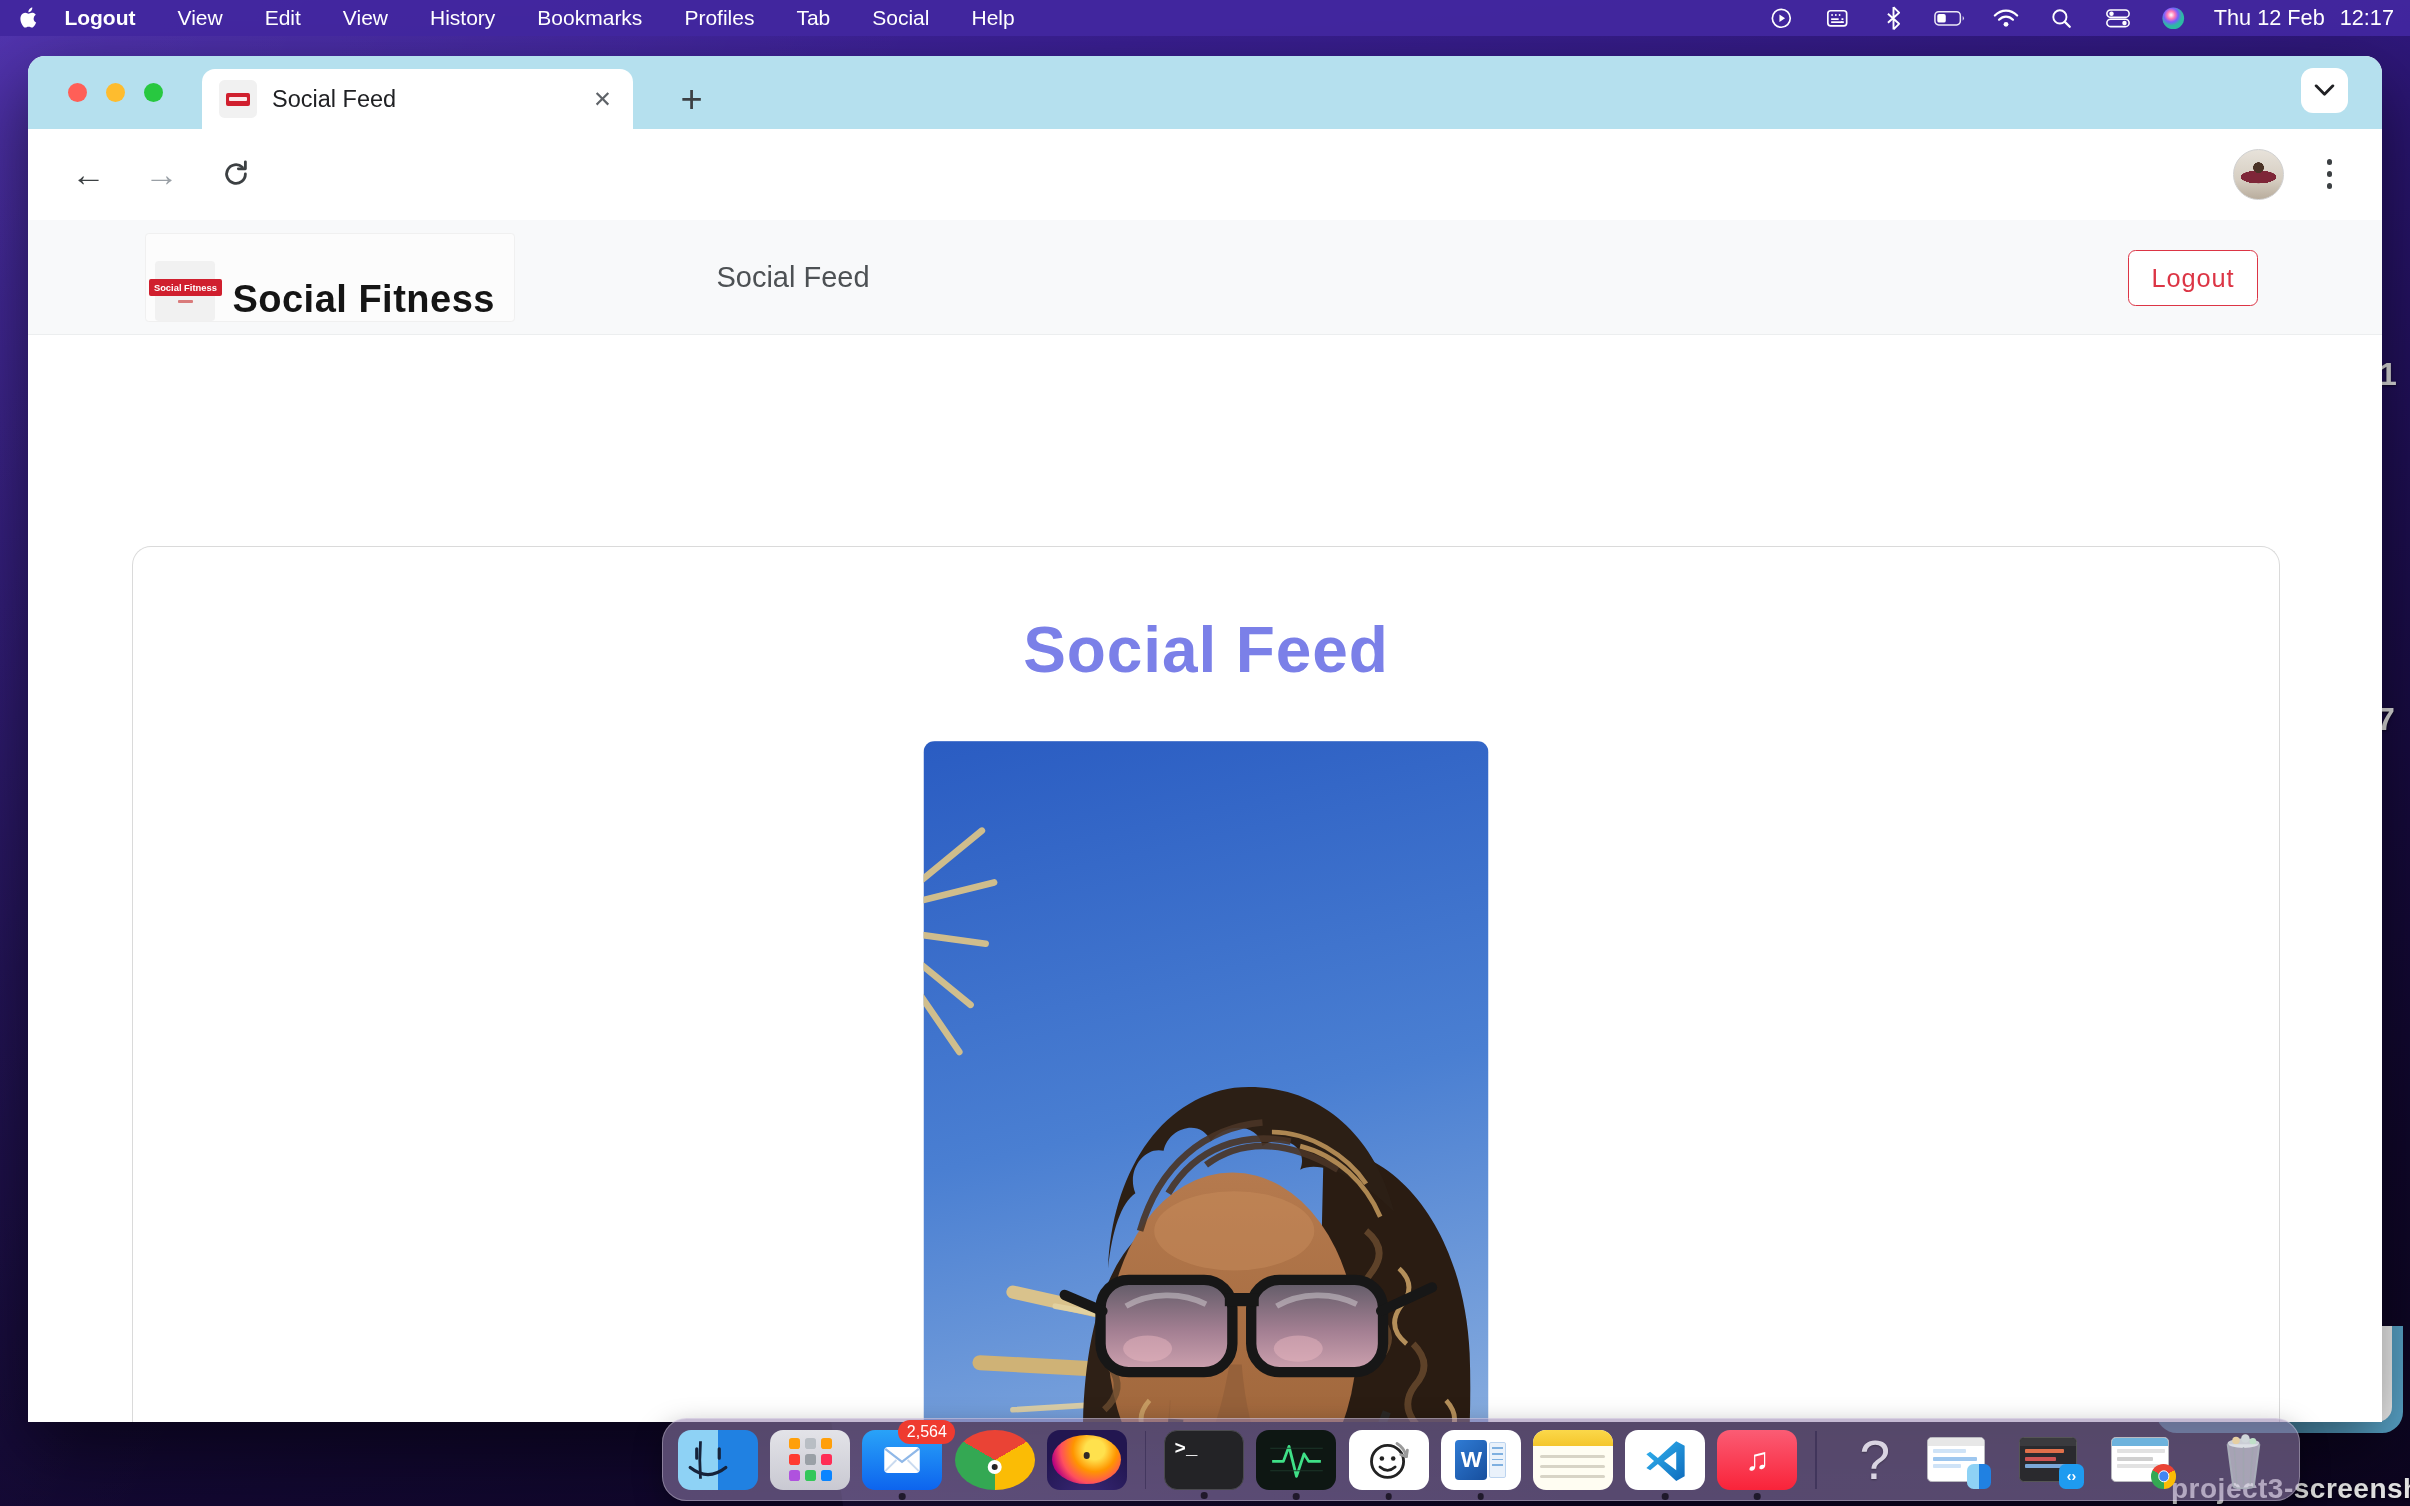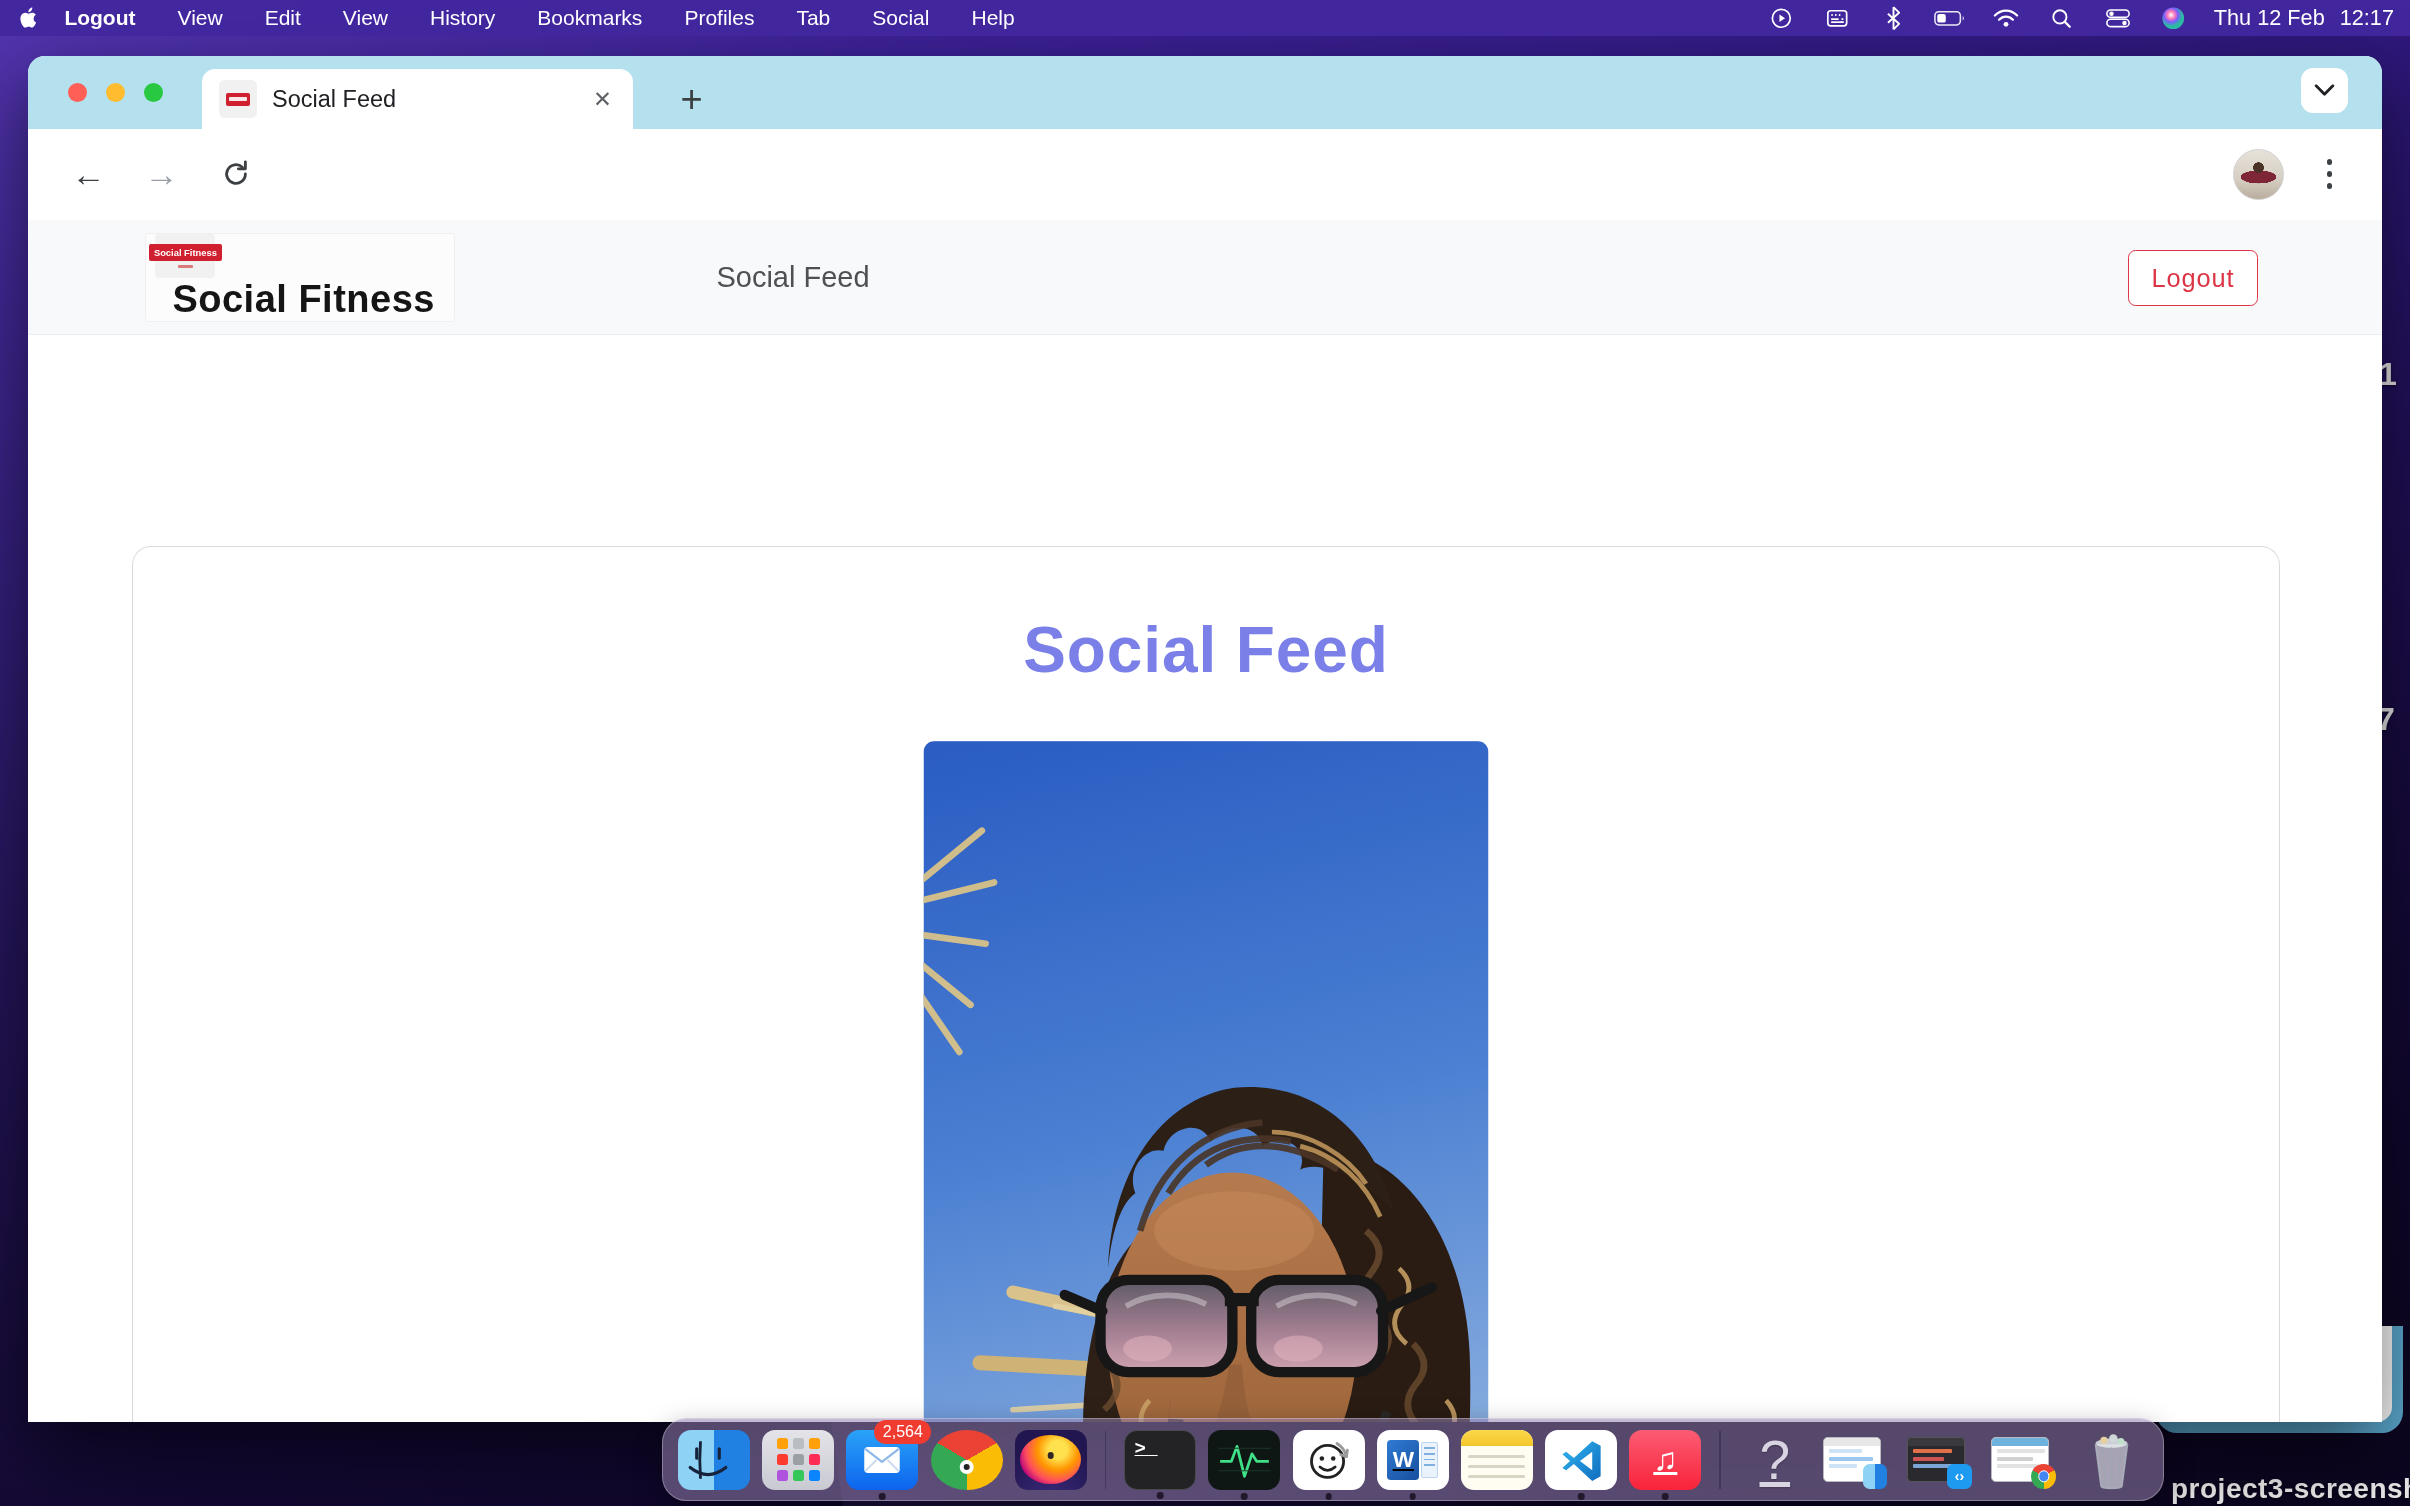--- a/index.html
+++ b/index.html
@@ -71,22 +71,22 @@
     border:0.9px solid #d0d0d0; }
   .kebab { position:absolute; right:30px; top:22.6px; width:45px; height:45px; display:flex;
     flex-direction:column; align-items:center; justify-content:center; gap:6.6px; }
   .kebab i { width:5.6px; height:5.6px; background:#3c4043; border-radius:50%; }
 
   
   .page { position:absolute; top:164px; left:0; right:0; bottom:0; background:#fff;
     overflow:hidden; }
   .site-nav { position:absolute; top:0; left:0; right:0; height:115px; background:#f8f9fa;
     border-bottom:0.9px solid #eceeef; }
-  .brand { position:absolute; left:117px; top:13px; height:89px; display:flex; align-items:flex-start;
-    padding:0 19px 0 9.4px; background:#fcfcfc; border:0.9px solid #f0f0f0; border-radius:3.8px;flex-direction:column; }
+  .brand { position:absolute; left:117px; top:13px; height:89px; display:flex; align-items:flex-end;
+    padding:0 19px 0 9.4px; background:#fcfcfc; border:0.9px solid #f0f0f0; border-radius:3.8px; }
   .logo-tile { width:60px; height:60px; background:#f1f1f1; border-radius:3.8px; display:flex;
     flex-direction:column; align-items:center; justify-content:center; gap:3.8px; }
   .logo-red { background:#d01f2e; color:#fff; font-size:9.4px; font-weight:700; padding:2.8px 4.7px;
     border-radius:1.9px; white-space:nowrap; }
   .logo-sub { width:15px; height:2.8px; background:#d97b7b; border-radius:0.9px; }
   .brand-text { margin-left:17px; font-size:38px; font-weight:600; color:#151515; letter-spacing:0.5px; }
   .nav-link { position:absolute; top:0; height:115px; display:flex; align-items:center;
     font-size:29px; color:#4d5154; transform:translateX(-50%); }
   .nav-link.feed { left:765px; }
   .nav-link.profile { left:1130px; }
@@ -112,21 +112,21 @@
     text-shadow:0 0.9px 2.8px rgba(0,0,0,0.6); }
   .frag1 { left:2379px; top:356px; font-size:32px; }
   .frag2 { left:2377px; top:701px; font-size:32px; }
   .folder-label { left:2171px; top:1473px; font-size:28px; letter-spacing:0.5px; white-space:nowrap; }
 
   
   .dock { position:absolute; left:662px; top:1418px; height:83px; z-index:40;
     background:rgba(150,130,175,0.55); border:0.9px solid rgba(255,255,255,0.30);
     border-radius:24.5px; display:flex; align-items:center; padding:0 15px; gap:12.2px;
     box-shadow:0 9.4px 28px rgba(0,0,0,0.35); }
-  .di { width:72px; height:60px; border-radius:13px; position:relative; flex:0 0 auto;text-decoration:underline; }
+  .di { width:80px; height:60px; border-radius:13px; position:relative; flex:0 0 auto; }
   .di.running::after { content:""; position:absolute; left:50%; bottom:-10.4px; width:6.6px; height:6.6px;
     transform:translateX(-50%); background:rgba(25,20,35,0.9); border-radius:50%; }
   .dock-sep { width:1.9px; height:58px; background:rgba(40,30,70,0.45); margin:0 5.6px; flex:0 0 auto; }
 
   .icon-finder { overflow:hidden; background:linear-gradient(90deg,#8ed2f5 0 50%, #2081e2 50% 100%); }
   .icon-launchpad { background:linear-gradient(180deg,#e3e3e8,#c9c9d2); display:grid;
     grid-template-columns:repeat(3,11.3px); grid-template-rows:repeat(3,11.3px); gap:4.7px;
     align-content:center; justify-content:center; }
   .icon-launchpad i { border-radius:2.8px; }
   .icon-mail { background:linear-gradient(180deg,#29a3f8,#0d64ee); display:flex; align-items:center;

